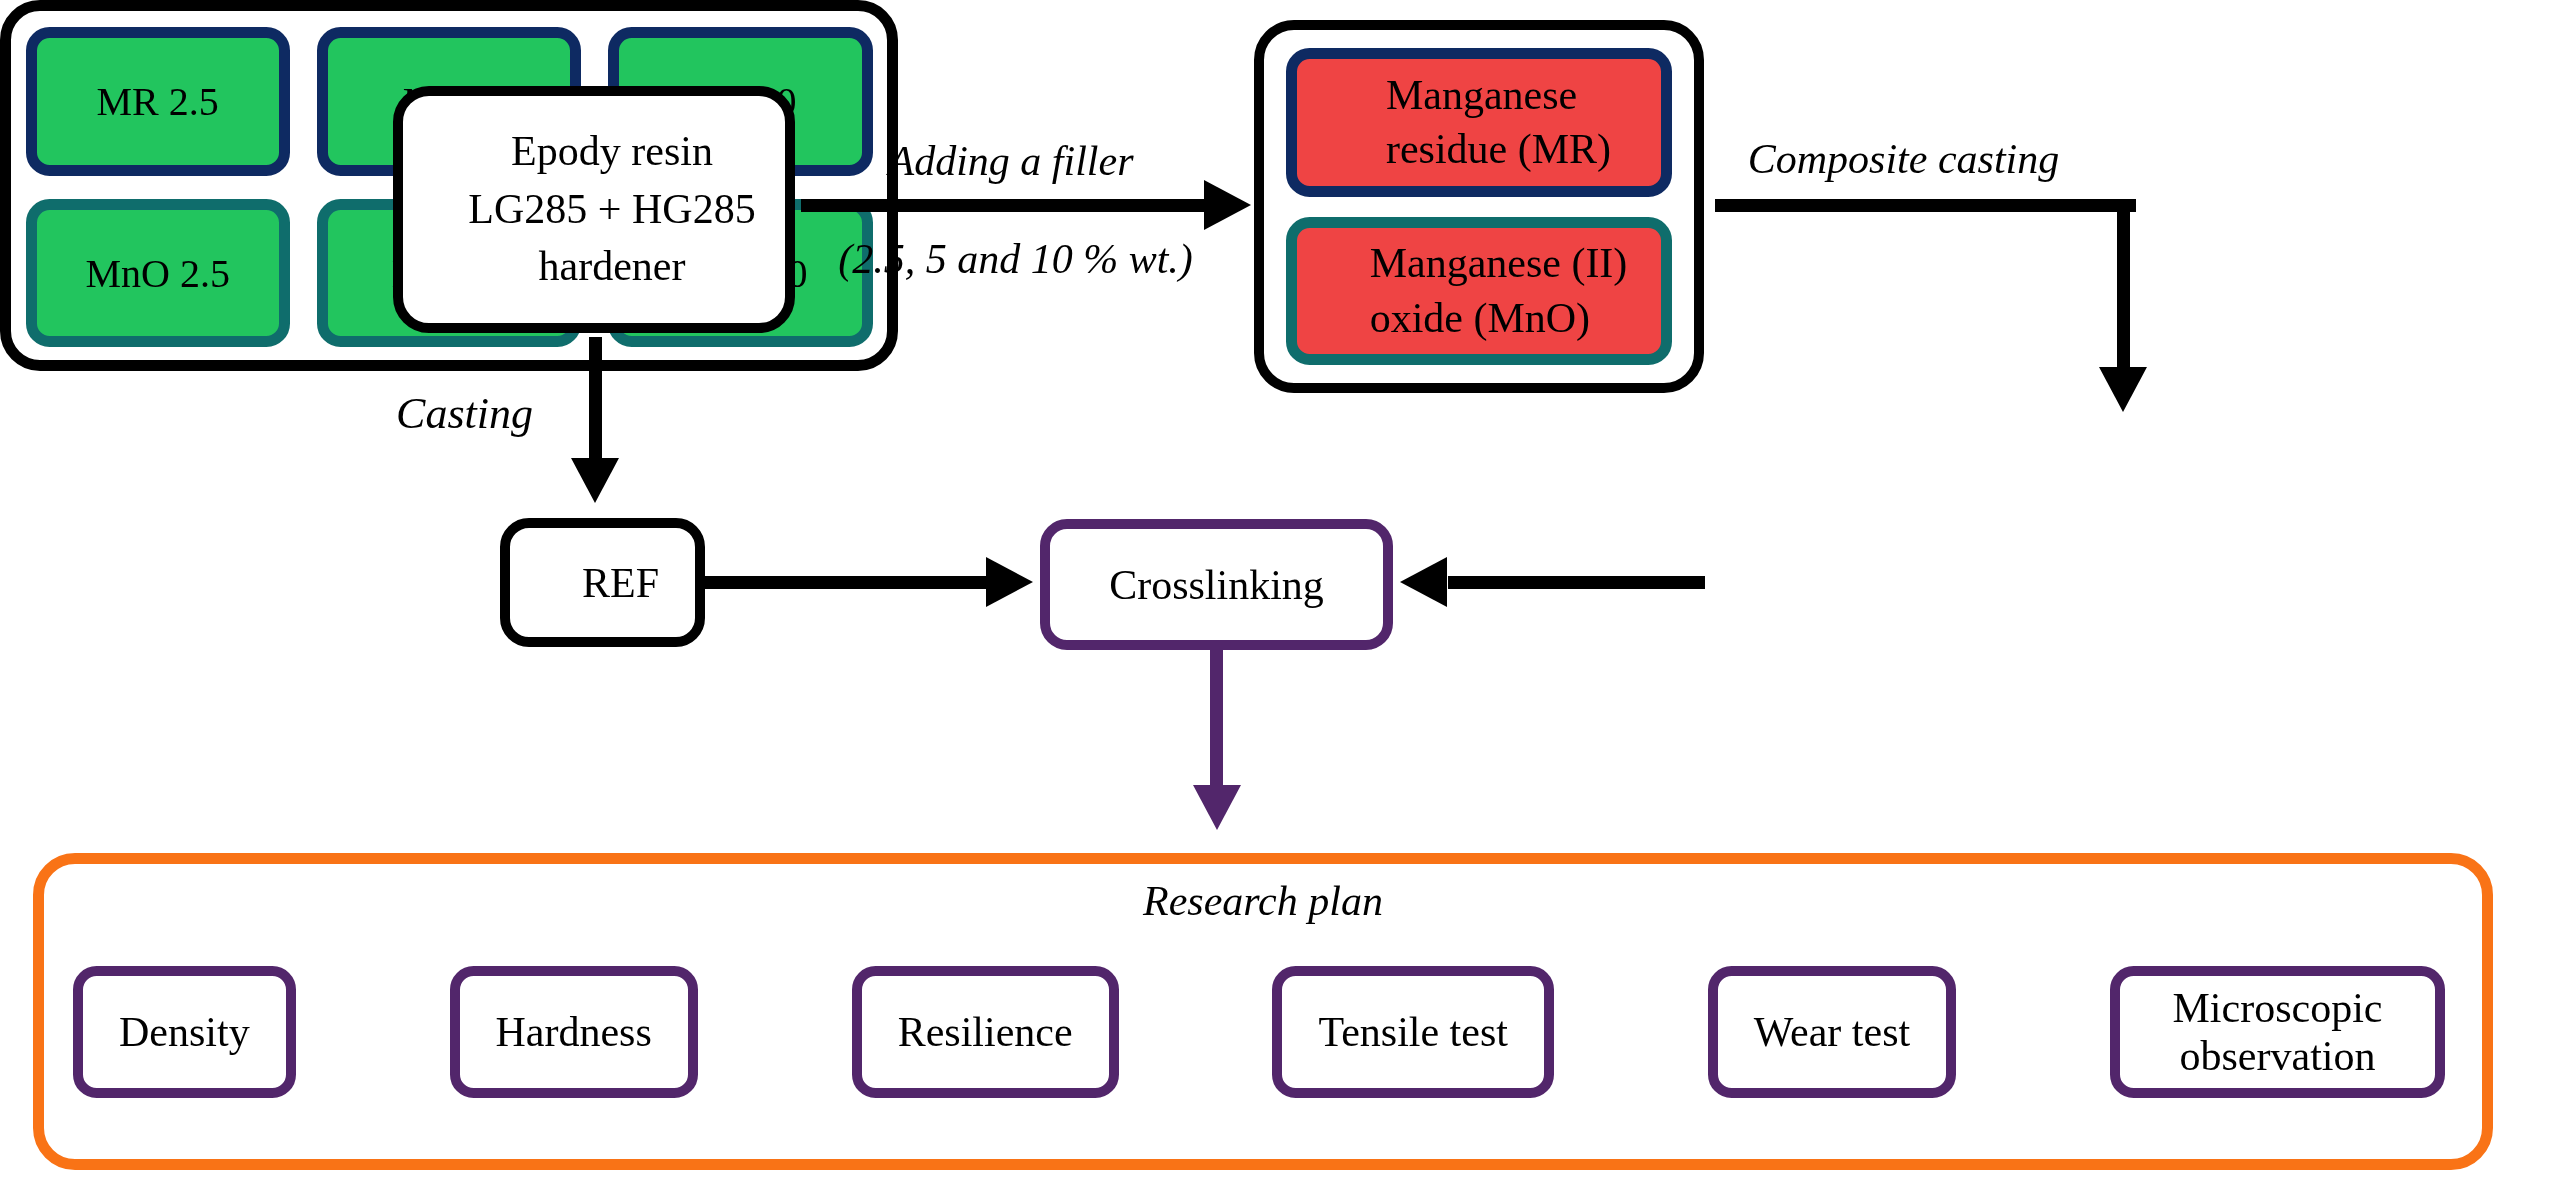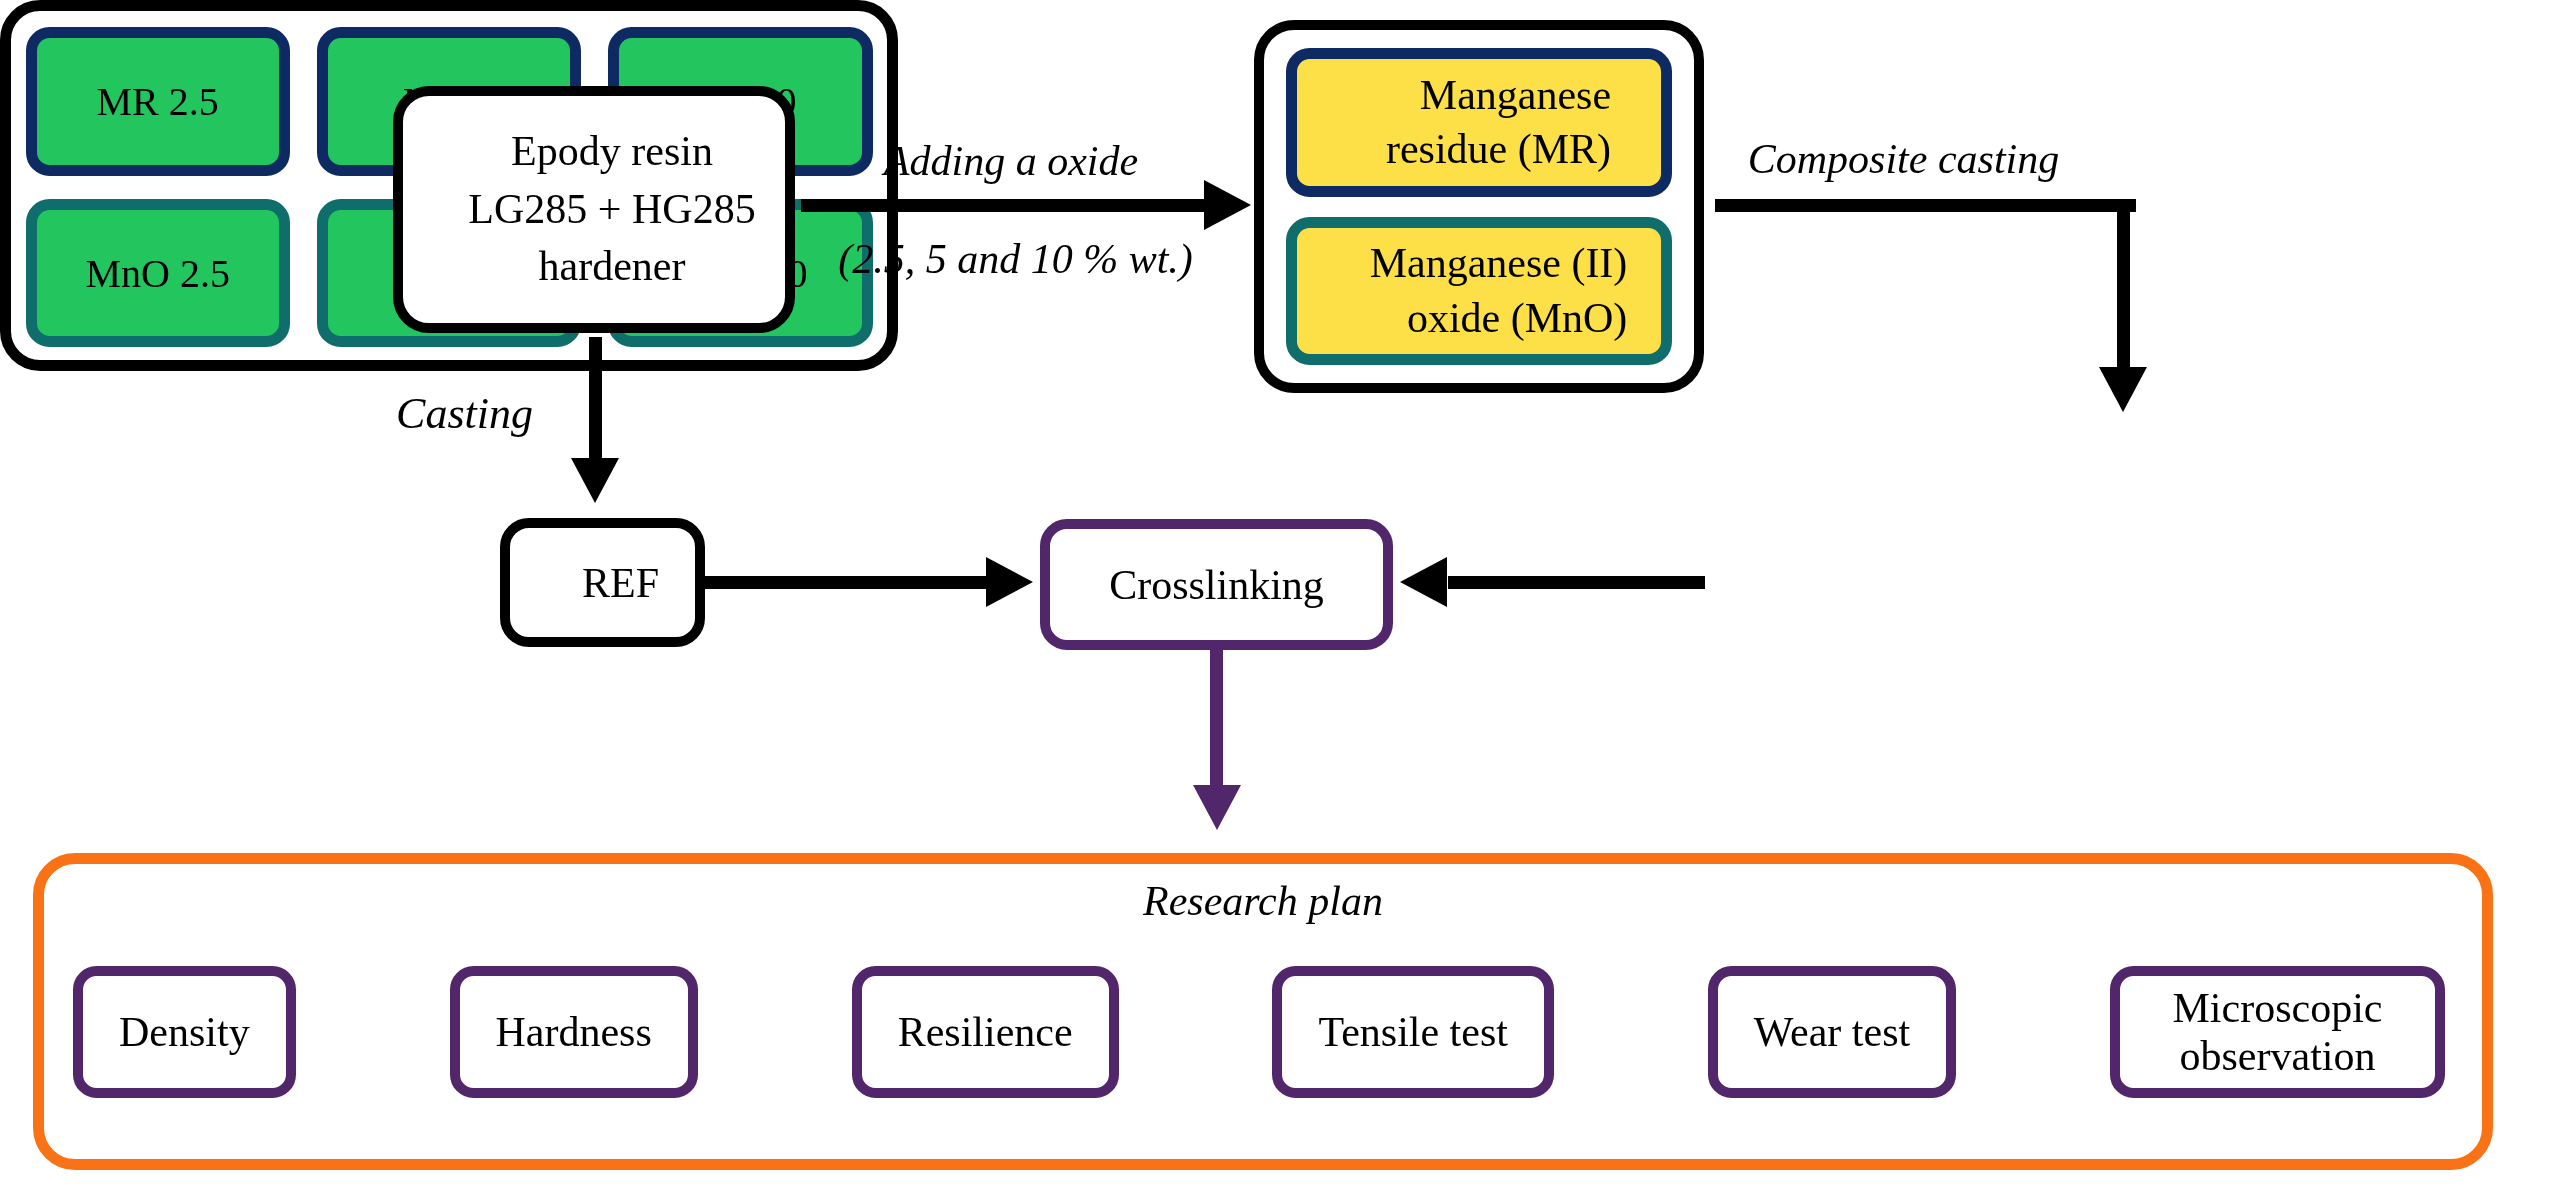--- a/index.html
+++ b/index.html
@@ -46,22 +46,22 @@
   .head-left  { border-top: 25px solid transparent; border-bottom: 25px solid transparent; border-right: 47px solid #000; }
   .head-down  { border-left: 24.5px solid transparent; border-right: 24.5px solid transparent; border-top: 45px solid #000; }
   .head-down.purple { border-top-color: var(--purple, #52266b); }
 
   
   #epoxy-box { left: 393px; top: 86px; width: 402px; height: 247px; border-radius: 36px; font-size: 42px; line-height: 1.38; }
 
   
   #filler-box { left: 1254px; top: 20px; width: 450px; height: 373px; border-radius: 40px;
     flex-direction: column; gap: 20px; padding: 18px 22px; }
-  .filler-item { box-sizing: border-box; width: 100%; flex: 1; border-radius: 23.6px; background: #fde047;
-    display: flex; align-items: center; justify-content: center; text-align: right;
+  .filler-item { box-sizing: border-box; width: 100%; flex: 1; border-radius: 23.6px; background: #ef4444;
+    display: flex; align-items: center; justify-content: center; text-align: left;
     font-size: 42px; line-height: 1.3; white-space: pre-line; padding-left: 39px; }
 
   
   #samples-box { left: 1704px; top: 419px; width: 847px; height: 320px; border: 11px solid #000; border-radius: 40px;
     display: grid; grid-template-columns: repeat(3, 1fr); grid-template-rows: repeat(2, 1fr);
     column-gap: 27px; row-gap: 23.6px; padding: 16.3px 14.5px 12.7px 14.5px; }
   .sample-item { box-sizing: border-box; border-radius: 23.6px; background: #22c55e;
     display: flex; align-items: center; justify-content: center; font-size: 40px; }
 
   #ref-box { left: 500px; top: 518px; width: 205px; height: 129px; border-radius: 29px; font-size: 42px; }
@@ -83,21 +83,21 @@
 <body>
 
 <div id="canvas">
 
   <div id="epoxy-box" class="box black-border">Epody resin
 LG285 + HG285
 hardener</div>
 
   <div class="shaft" style="left:801px; top:199px; width:404px; height:12.7px;"></div>
   <div class="head head-right" style="left:1204px; top:180px;"></div>
-  <div class="lbl" style="left:807px; top:138px; width:408px;">Adding a oxide</div>
+  <div class="lbl" style="left:807px; top:138px; width:408px;">Adding a filler</div>
   <div class="lbl" style="left:780px; top:236px; width:471px;">(2.5, 5 and 10 % wt.)</div>
 
   <div id="filler-box" class="box black-border">
     <div class="filler-item navy-border">Manganese
 residue (MR)</div>
     <div class="filler-item teal-border">Manganese (II)
 oxide (MnO)</div>
   </div>
 
   <div class="lbl" style="left:1713px; top:136px; width:381px;">Composite casting</div>

